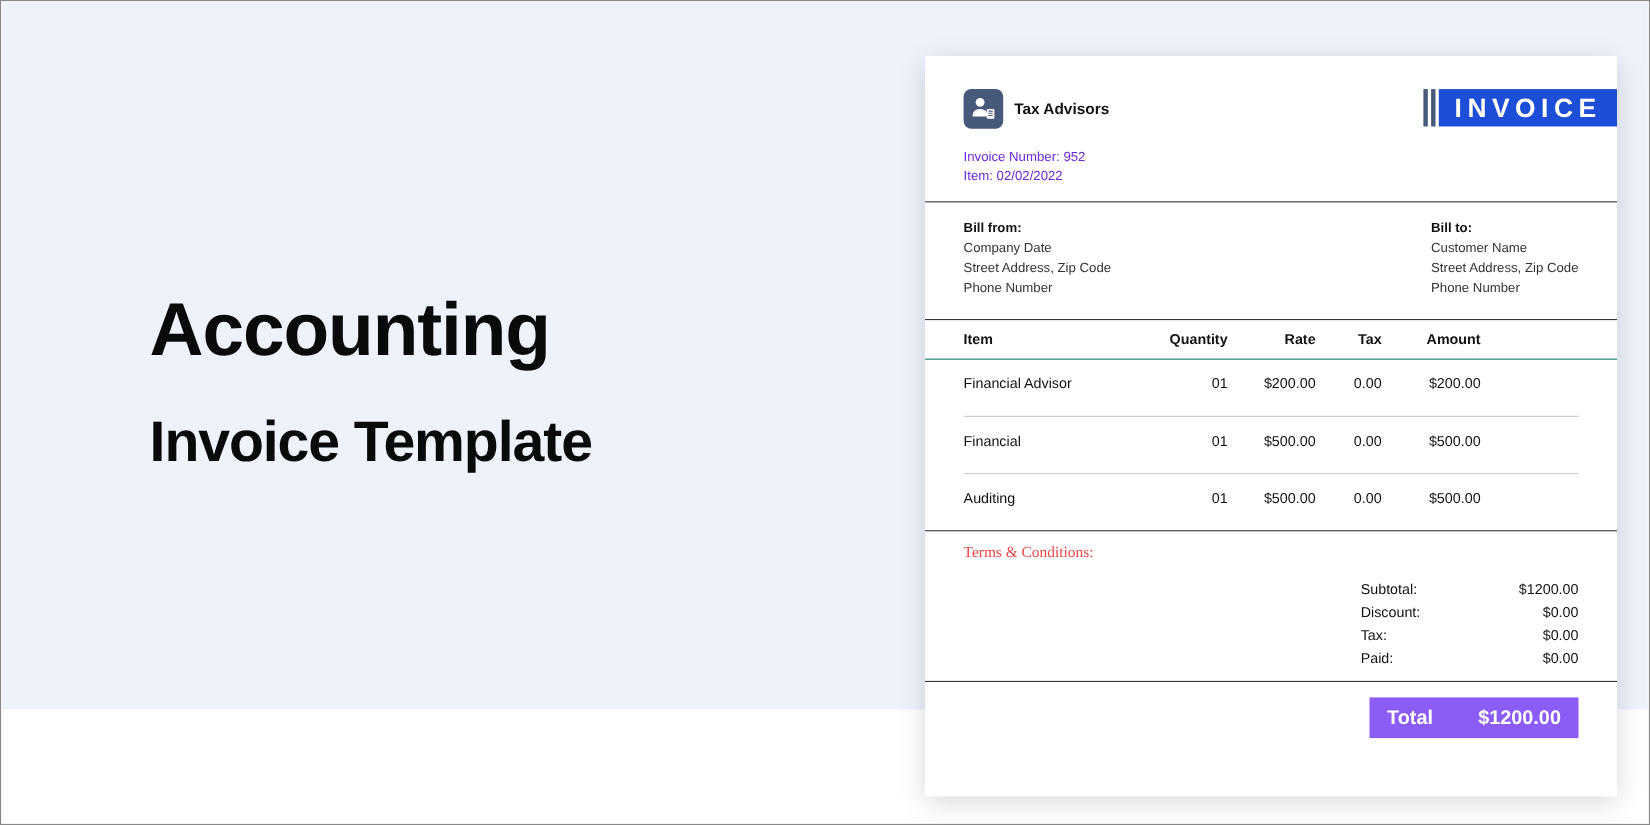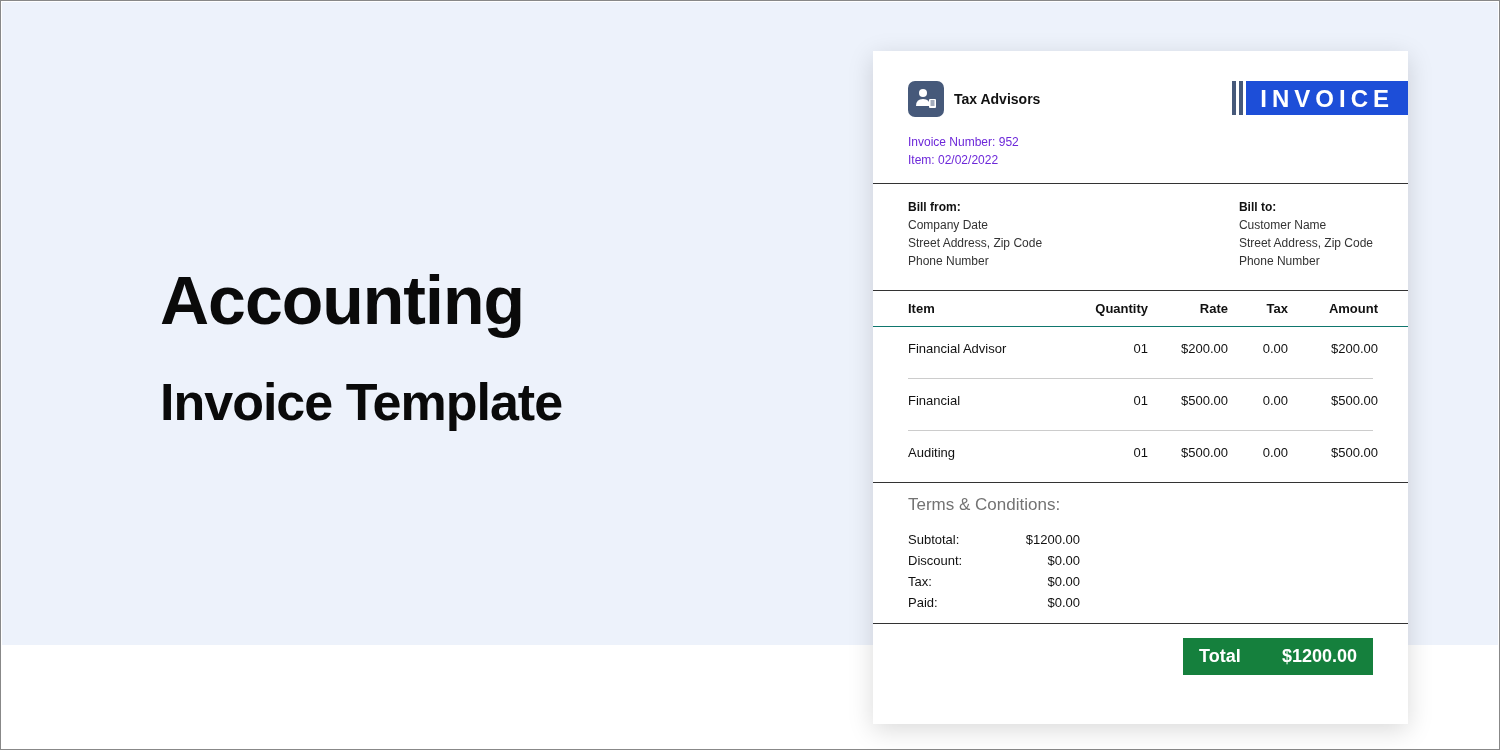--- a/index.html
+++ b/index.html
@@ -23,30 +23,29 @@
     height: 643px;
     background: #edf2fb;
   }
   .heading {
     position: absolute;
     left: 135px;
     top: 255px;
     font-weight: 800;
     color: #0a0a0a;
     line-height: 1.3;
-    margin-left: 24px;
   }
   .heading .line1 { font-size: 68px; letter-spacing: -1px; }
   .heading .line2 { font-size: 52px; letter-spacing: -1px; margin-top: 25px; }
 
   .invoice {
     position: absolute;
-    left: 872px;
+    left: 840px;
     top: 50px;
-    width: 535px;
+    width: 629px;
     height: 673px;
     background: #fff;
     box-shadow: 0 6px 24px rgba(0,0,0,0.15);
   }
 
   .inv-header {
     display: flex;
     justify-content: space-between;
     align-items: flex-start;
     padding: 30px 0 14px 35px;
@@ -114,40 +113,41 @@
     padding-bottom: 22px;
   }
   .trow .c2, .trow .c3, .trow .c4, .trow .c5 { text-align: right; }
   .row-div {
     border-top: 1px solid #ccc;
     margin: 0 35px;
   }
 
   .terms {
     padding: 12px 35px 6px 35px;
-    font-size: 17px;
-    color: #737373;
+    font-size: 14px;
+    color: #ef4444;
+    font-family: Liberation Serif, serif;
   }
 
   .totals {
     padding: 8px 35px 0 35px;
   }
   .totals .line {
-    display: flex; gap: 32px;
+    display: flex; justify-content: flex-end; gap: 58px;
     font-size: 13px; color: #111;
     padding: 3px 0;
   }
   .totals .line .lbl { min-width: 70px; }
   .totals .line .val { min-width: 70px; text-align: right; }
 
   .grand {
     margin: 14px 0 0 auto;
     margin-right: 35px;
     width: 190px;
-    background: #15803d;
+    background: #8b5cf6;
     color: #fff;
     display: flex; justify-content: space-between; align-items: center;
     padding: 8px 16px;
     font-weight: 700;
     font-size: 18px;
   }
   .hr-above-grand {
     border-top: 1px solid #333;
     margin-top: 10px;
   }

